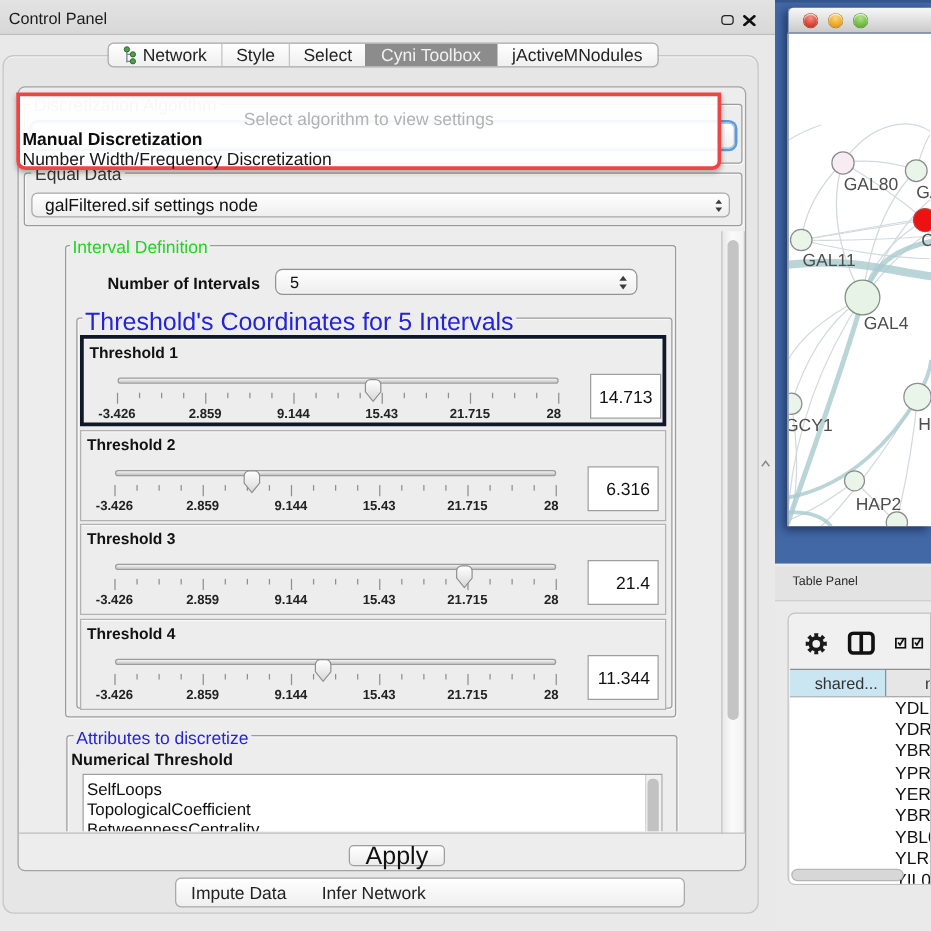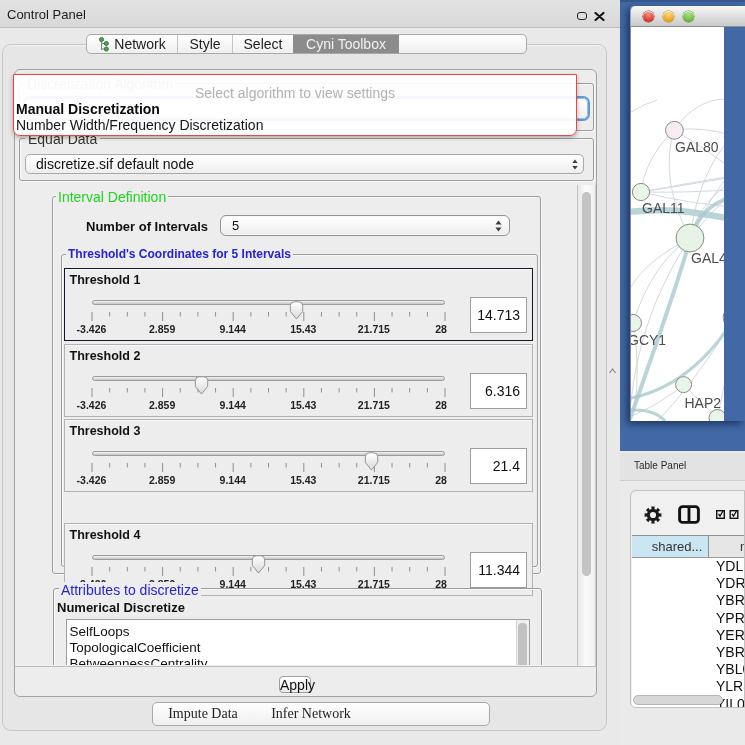--- a/index.html
+++ b/index.html
@@ -30,61 +30,62 @@
       <line x1="3.5" y1="13" x2="8" y2="13" stroke="#7a8a94" stroke-width="1"></line>
       <circle cx="3.5" cy="3.5" r="2.1" fill="#4da04d" stroke="#2c6b2c" stroke-width="0.8"></circle>
       <circle cx="8.3" cy="7.5" r="2.1" fill="#4da04d" stroke="#2c6b2c" stroke-width="0.8"></circle>
       <circle cx="8.3" cy="13" r="2.1" fill="#4da04d" stroke="#2c6b2c" stroke-width="0.8"></circle>
     </svg>
     <span>Network</span>
   </div>
   <div style="width:55px;display:flex;align-items:center;justify-content:center;border-right:1px solid #c4c4c4;">Style</div>
   <div style="width:60px;display:flex;align-items:center;justify-content:center;">Select</div>
   <div style="width:106px;display:flex;align-items:center;justify-content:center;background:#8c8c8c;color:#f1f1f1;">Cyni Toolbox</div>
+  <div style="width:129px;display:flex;align-items:center;justify-content:center;">jActiveMNodules</div>
 </div>
 
 <div class="abs" style="left:19px;top:83px;width:575px;height:48px;border:1px solid #9c9c9c;border-radius:3px;box-shadow:1px 1px 0 #f8f8f8, inset 1px 1px 0 #f8f8f8;"></div>
 <div class="abs" style="left:25px;top:76px;font-size:14px;color:#8a8a8a;background:#ededed;padding:0 2px;">Discretization Algorithm</div>
 <div class="abs" style="left:25px;top:98px;width:563px;height:21px;background:linear-gradient(#ffffff,#f0f0f0);border:1px solid #9cc0e4;border-radius:5px;box-shadow:0 0 0 2px #5f9bd3;"></div>
 
 <div class="abs" style="left:19px;top:138px;width:575px;height:43px;border:1px solid #9c9c9c;border-radius:3px;box-shadow:1px 1px 0 #f8f8f8, inset 1px 1px 0 #f8f8f8;"></div>
 <div class="abs" style="left:25px;top:131px;font-size:14px;color:#333;background:#ededed;padding:0 3px;">Equal Data</div>
 <div class="abs" style="left:25px;top:154px;width:559px;height:20px;background:linear-gradient(#ffffff,#eeeeee);border:1px solid #a9a9a9;border-radius:5px;">
-  <div class="abs" style="left:10px;top:1px;font-size:14px;color:#111;">discretize.sif default node</div>
+  <div class="abs" style="left:10px;top:1px;font-size:14px;color:#111;">galFiltered.sif settings node</div>
   <svg class="abs" style="right:5.5px;top:4px;" width="6" height="11" viewBox="0 0 6 11">
     <path d="M3 0.5 L5.7 4 L0.3 4 Z" fill="#3c3c3c"></path>
     <path d="M3 10.5 L5.7 7 L0.3 7 Z" fill="#3c3c3c"></path>
   </svg>
 </div>
 
-<div class="abs" style="left:13px;top:74px;width:564px;height:62px;background:rgba(255,255,255,0.93);border:1px solid #ef4444;border-radius:0 0 7px 7px;box-shadow:0 2px 4px rgba(0,0,0,0.28);z-index:5;">
+<div class="abs" style="left:13px;top:74px;width:564px;height:62px;background:rgba(255,255,255,0.93);border:3px solid #ef4444;border-radius:0 0 7px 7px;box-shadow:0 2px 4px rgba(0,0,0,0.28);z-index:5;">
   <div class="abs" style="left:0;top:10px;width:100%;text-align:center;font-size:14px;color:#b2b2b2;">Select algorithm to view settings</div>
   <div class="abs" style="left:2px;top:26px;font-size:14px;font-weight:bold;color:#0d0d0d;">Manual Discretization</div>
   <div class="abs" style="left:2px;top:42px;font-size:14px;color:#161616;">Number Width/Frequency Discretization</div>
 </div>
 
 <div class="abs" style="left:577px;top:185px;width:19px;height:482px;background:linear-gradient(90deg,#e8e8e8,#fbfbfb 45%,#f2f2f2);border-left:1px solid #c2c2c2;border-right:1px solid #c9c9c9;"></div>
 <div class="abs" style="left:582px;top:192px;width:9px;height:384px;background:#c4c4c4;border-radius:4.5px;"></div>
 
 <div class="abs" style="left:52px;top:196px;width:489px;height:378px;border:1px solid #9c9c9c;border-radius:3px;box-shadow:1px 1px 0 #f8f8f8, inset 1px 1px 0 #f8f8f8;"></div>
 <div class="abs" style="left:56px;top:189px;font-size:14px;color:#21d421;background:#ededed;padding:0 2px;">Interval Definition</div>
 <div class="abs" style="left:86px;top:219px;font-size:13px;font-weight:bold;color:#111;">Number of Intervals</div>
 <div class="abs" style="left:220px;top:215px;width:290px;height:21px;background:linear-gradient(#ffffff,#ededed);border:1px solid #929292;border-radius:6px;box-shadow:inset 0 0 0 1px #f8f8f8;">
   <div class="abs" style="left:11px;top:2px;font-size:13px;color:#111;">5</div>
   <svg class="abs" style="right:7px;top:3.5px;" width="7" height="12" viewBox="0 0 7 12">
     <path d="M3.5 0.5 L6.5 4.5 L0.5 4.5 Z" fill="#3c3c3c"></path>
     <path d="M3.5 11.5 L6.5 7.5 L0.5 7.5 Z" fill="#3c3c3c"></path>
   </svg>
 </div>
 
 <div class="abs" style="left:61px;top:254px;width:477px;height:313px;border:1px solid #9c9c9c;border-radius:3px;box-shadow:1px 1px 0 #f8f8f8, inset 1px 1px 0 #f8f8f8;"></div>
-<div class="abs" style="left:66px;top:247px;font-size:12px;color:#2424d6;background:#ededed;padding:0 2px;font-weight:bold;">Threshold's Coordinates for 5 Intervals</div>
+<div class="abs" style="left:66px;top:247px;font-size:20px;color:#2424d6;background:#ededed;padding:0 2px;">Threshold's Coordinates for 5 Intervals</div>
 
 <div id="thresholds">
-    <div class="abs" style="left:64px;top:268px;width:469px;height:73px;border:1px solid #0f172a;background:#ededed;box-shadow:inset 0 1px 0 #f8f8f8;">
+    <div class="abs" style="left:64px;top:268px;width:469px;height:73px;border:3px solid #0f172a;background:#ededed;box-shadow:inset 0 1px 0 #f8f8f8;">
       <div class="abs" style="left:4.5px;top:4px;font-size:12.5px;font-weight:bold;color:#111;">Threshold 1</div>
       <div class="abs" style="left:26.5px;top:31px;width:353px;height:5px;background:linear-gradient(#f4f4f4,#c4c4c4);border:1px solid #9b9b9b;border-radius:3px;"></div>
       <svg class="abs" style="left:25.5px;top:43px;" width="357" height="11" viewBox="0 0 357 11">
         <line x1="1" y1="0" x2="1" y2="9" stroke="#8f8f8f" stroke-width="1"></line>
         <line x1="18.65" y1="0" x2="18.65" y2="4.5" stroke="#8f8f8f" stroke-width="1"></line>
         <line x1="36.3" y1="0" x2="36.3" y2="4.5" stroke="#8f8f8f" stroke-width="1"></line>
         <line x1="53.95" y1="0" x2="53.95" y2="4.5" stroke="#8f8f8f" stroke-width="1"></line>
         <line x1="71.6" y1="0" x2="71.6" y2="9" stroke="#8f8f8f" stroke-width="1"></line>
         <line x1="89.25" y1="0" x2="89.25" y2="4.5" stroke="#8f8f8f" stroke-width="1"></line>
         <line x1="106.9" y1="0" x2="106.9" y2="4.5" stroke="#8f8f8f" stroke-width="1"></line>
@@ -199,21 +200,21 @@
         <path d="M1 5 A4.2 4.2 0 0 1 5.2 0.8 L9.8 0.8 A4.2 4.2 0 0 1 14 5 L14 11 L7.5 19 L1 11 Z" fill="url(#tg3)" stroke="#8e8e8e" stroke-width="1"></path>
         <defs>
           <linearGradient id="tg3" x1="0" y1="0" x2="0" y2="1">
             <stop offset="0" stop-color="#ffffff"></stop>
             <stop offset="1" stop-color="#d8d8d8"></stop>
           </linearGradient>
         </defs>
       </svg>
       <div class="abs" style="left:405px;top:28px;width:57px;height:36px;background:#fff;border:1px solid #9e9e9e;font-size:14px;color:#111;text-align:right;line-height:34px;padding-right:6px;">21.4</div>
     </div>
-    <div class="abs" style="left:64px;top:494.5px;width:469px;height:73px;border:1px solid #b2b2b2;background:#ededed;box-shadow:inset 0 1px 0 #f8f8f8;margin-top:28px;">
+    <div class="abs" style="left:64px;top:494.5px;width:469px;height:73px;border:1px solid #b2b2b2;background:#ededed;box-shadow:inset 0 1px 0 #f8f8f8;">
       <div class="abs" style="left:4.5px;top:4px;font-size:12.5px;font-weight:bold;color:#111;">Threshold 4</div>
       <div class="abs" style="left:26.5px;top:31px;width:353px;height:5px;background:linear-gradient(#f4f4f4,#c4c4c4);border:1px solid #9b9b9b;border-radius:3px;"></div>
       <svg class="abs" style="left:25.5px;top:43px;" width="357" height="11" viewBox="0 0 357 11">
         <line x1="1" y1="0" x2="1" y2="9" stroke="#8f8f8f" stroke-width="1"></line>
         <line x1="18.65" y1="0" x2="18.65" y2="4.5" stroke="#8f8f8f" stroke-width="1"></line>
         <line x1="36.3" y1="0" x2="36.3" y2="4.5" stroke="#8f8f8f" stroke-width="1"></line>
         <line x1="53.95" y1="0" x2="53.95" y2="4.5" stroke="#8f8f8f" stroke-width="1"></line>
         <line x1="71.6" y1="0" x2="71.6" y2="9" stroke="#8f8f8f" stroke-width="1"></line>
         <line x1="89.25" y1="0" x2="89.25" y2="4.5" stroke="#8f8f8f" stroke-width="1"></line>
         <line x1="106.9" y1="0" x2="106.9" y2="4.5" stroke="#8f8f8f" stroke-width="1"></line>
@@ -247,50 +248,50 @@
           </linearGradient>
         </defs>
       </svg>
       <div class="abs" style="left:405px;top:28px;width:57px;height:36px;background:#fff;border:1px solid #9e9e9e;font-size:14px;color:#111;text-align:right;line-height:34px;padding-right:6px;">11.344</div>
     </div>
   </div>
 
 <div class="abs" style="left:0;top:575px;width:597px;height:90px;overflow:hidden;">
   <div class="abs" style="left:53px;top:13px;width:489px;height:200px;border:1px solid #9c9c9c;border-radius:3px;box-shadow:1px 1px 0 #f8f8f8, inset 1px 1px 0 #f8f8f8;"></div>
   <div class="abs" style="left:59px;top:7px;font-size:14px;color:#2424d6;background:#ededed;padding:0 2px;">Attributes to discretize</div>
-  <div class="abs" style="left:57px;top:25px;font-size:13px;font-weight:bold;color:#111;">Numerical Discretize</div>
+  <div class="abs" style="left:57px;top:25px;font-size:13px;font-weight:bold;color:#111;">Numerical Threshold</div>
   <div class="abs" style="left:66px;top:44px;width:464px;height:130px;background:#fff;border:1px solid #9e9e9e;">
     <div class="abs" style="left:2.5px;top:4px;font-size:13.5px;color:#111;line-height:16.2px;">SelfLoops<br>TopologicalCoefficient<br>BetweennessCentrality</div>
     <div class="abs" style="right:0;top:0;width:13px;height:130px;background:#f0f0f0;border-left:1px solid #d5d5d5;"></div>
     <div class="abs" style="right:2.5px;top:3px;width:8.5px;height:120px;background:#c2c2c2;border-radius:4px;"></div>
   </div>
 </div>
 <div class="abs" style="left:15px;top:666px;width:582px;height:1px;background:#bdbdbd;"></div>
 
-<div class="abs" style="left:279px;top:676px;width:32px;height:17px;background:linear-gradient(#ffffff,#ececec);border:1px solid #9e9e9e;border-radius:4px;text-align:center;font-size:14px;color:#111;line-height:16px;">Apply</div>
-
-<div class="abs" style="left:152px;top:702px;width:338px;height:24px;background:linear-gradient(#ffffff,#efefef);border:1px solid #a9a9a9;border-radius:5px;overflow:hidden;display:flex;font-size:14px;color:#222;font-family:Liberation Serif, serif;">
+<div class="abs" style="left:279px;top:676px;width:77px;height:17px;background:linear-gradient(#ffffff,#ececec);border:1px solid #9e9e9e;border-radius:4px;text-align:center;font-size:20px;color:#111;line-height:16px;">Apply</div>
+
+<div class="abs" style="left:140px;top:702px;width:408px;height:24px;background:linear-gradient(#ffffff,#efefef);border:1px solid #a9a9a9;border-radius:5px;overflow:hidden;display:flex;font-size:14px;color:#222;">
   <div style="width:100px;display:flex;align-items:center;justify-content:center;">Impute Data</div>
   <div style="width:116px;display:flex;align-items:center;justify-content:center;">Infer Network</div>
 </div>
 
 <svg class="abs" style="left:608px;top:367px;" width="9" height="8" viewBox="0 0 9 8">
   <path d="M1.5 6 L4.5 2 L7.5 6" fill="none" stroke="#8a8a8a" stroke-width="1.2"></path>
 </svg>
 
 <div class="abs" style="left:620px;top:0;width:125px;height:451px;background:#4268a6;"></div>
 <div class="abs" style="left:620px;top:0;width:125px;height:2px;background:#35578d;"></div>
 
 <div class="abs" id="macwin" style="left:630px;top:6px;width:115px;height:415px;box-shadow:-3px 3px 7px rgba(10,22,55,0.6);">
   <div class="abs" style="left:0;top:0;width:115px;height:21px;background:linear-gradient(#f8f8f8,#c9c9c9);border-bottom:1px solid #8f8f8f;border-radius:5px 0 0 0;border-left:1px solid #9aa5b5;">
     <div class="abs" style="left:11.5px;top:4.5px;width:11.5px;height:11.5px;border-radius:50%;background:radial-gradient(circle at 50% 30%,#f59086,#d73f31 65%,#b02a1c);box-shadow:inset 0 1px 1px rgba(255,255,255,0.8), 0 0 0 0.5px #96261a;"></div>
     <div class="abs" style="left:31.5px;top:4.5px;width:11.5px;height:11.5px;border-radius:50%;background:radial-gradient(circle at 50% 30%,#fbd77e,#eca520 65%,#c8831a);box-shadow:inset 0 1px 1px rgba(255,255,255,0.8), 0 0 0 0.5px #a87613;"></div>
     <div class="abs" style="left:51.5px;top:4.5px;width:11.5px;height:11.5px;border-radius:50%;background:radial-gradient(circle at 50% 30%,#b3e08c,#6cbb3e 65%,#4f9a26);box-shadow:inset 0 1px 1px rgba(255,255,255,0.8), 0 0 0 0.5px #48851f;"></div>
   </div>
-  <div class="abs" style="left:0;top:21px;width:94px;height:394px;background:#ffffff;border-left:1px solid #7e8ba0;overflow:hidden;">
+  <div class="abs" style="left:0;top:21px;width:115px;height:394px;background:#ffffff;border-left:1px solid #7e8ba0;overflow:hidden;">
     <svg width="114" height="394" viewBox="632 27 114 394" style="display:block;">
       <g fill="none" stroke="#d2d9dd" stroke-width="1">
         <path d="M675,130 C700,95 730,95 745,105"></path>
         <path d="M675,130 C655,150 645,170 642,192"></path>
         <path d="M675,130 Q710,150 741,176"></path>
         <path d="M675,130 Q705,126 734,136"></path>
         <path d="M632,112 Q645,104 658,100"></path>
         <path d="M734,136 Q740,115 745,108"></path>
         <path d="M691,238 Q720,180 745,160"></path>
         <path d="M691,238 Q725,196 745,186"></path>

